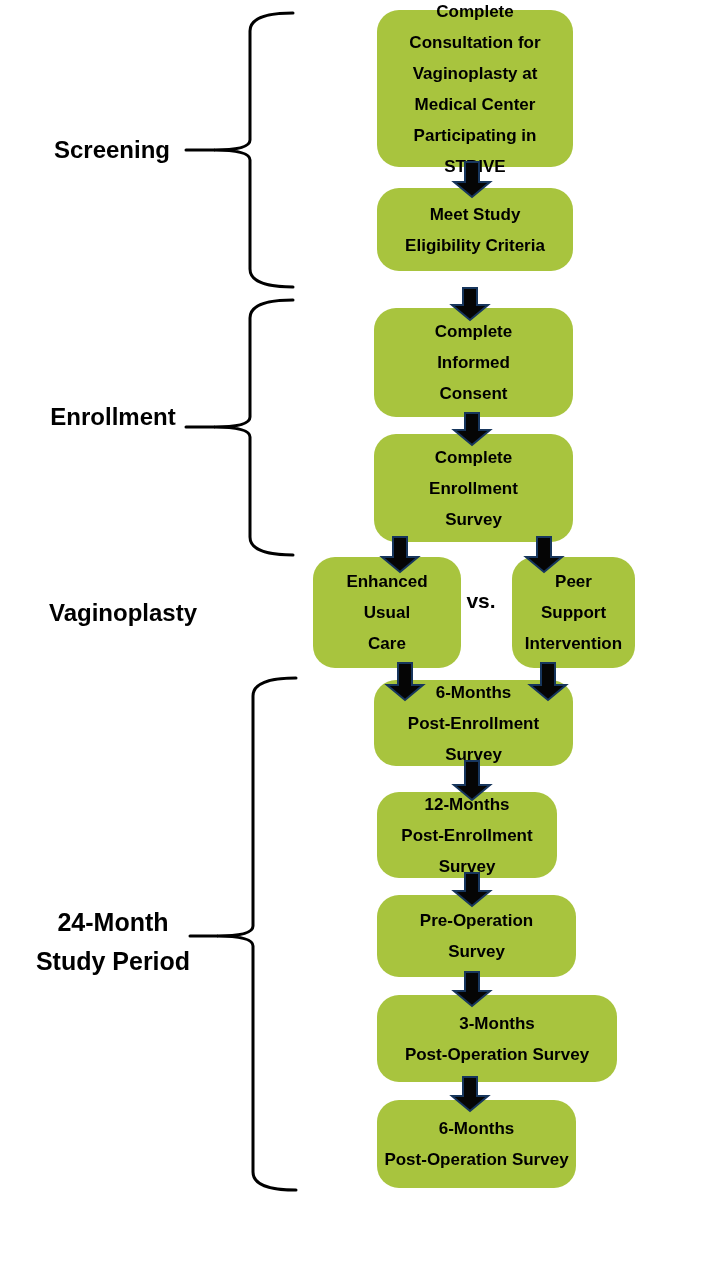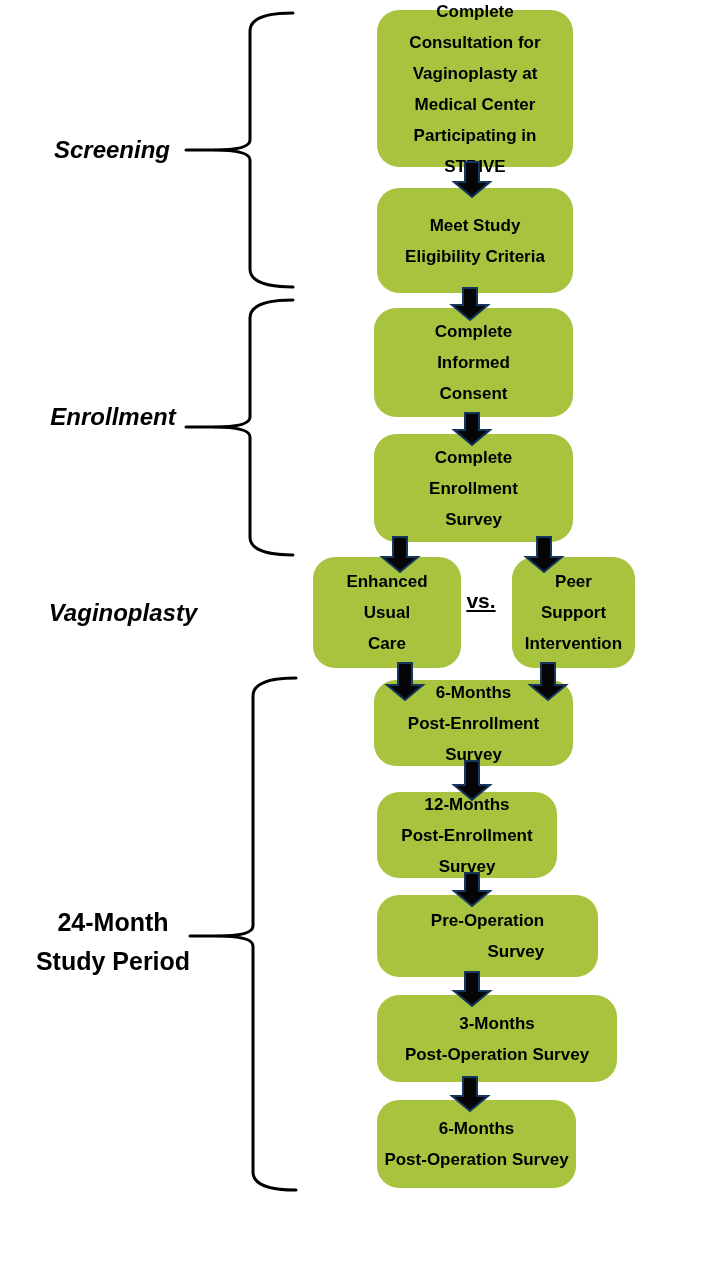--- a/index.html
+++ b/index.html
@@ -37,32 +37,31 @@
   }
   .stage-label {
     position: absolute;
     text-align: center;
     font-weight: bold;
     color: var(--line-color);
     white-space: pre-line;
     z-index: 2;
   }
   .lbl-24 { font-size: 25px; line-height: 39px; }
-  .lbl-std { font-size: 24px; line-height: 28px; font-style: italic; }
+  .lbl-std { font-size: 24px; line-height: 28px; }
   .vs {
     position: absolute;
     left: 455px;
     top: 589px;
     width: 52px;
     text-align: center;
     font-weight: bold;
     font-size: 21px;
     color: var(--box-text);
     z-index: 2;
-    text-decoration: underline;
   }
   svg.overlay {
     position: absolute;
     left: 0; top: 0;
     width: 720px; height: 1280px;
     pointer-events: none;
     z-index: 5;
   }
   .brace, .connector {
     fill: none;
@@ -89,41 +88,41 @@
 Study Period</div>
 
   <div class="vs">vs.</div>
 
   <div class="box" style="left:377px; top:10px;  width:196px; height:157px;">Complete
 Consultation for
 Vaginoplasty at
 Medical Center
 Participating in
 STRIVE</div>
-  <div class="box" style="left:377px; top:188px; width:196px; height:105px;">Meet Study
+  <div class="box" style="left:377px; top:188px; width:196px; height:83px;">Meet Study
 Eligibility Criteria</div>
   <div class="box" style="left:374px; top:308px; width:199px; height:109px;">Complete
 Informed
 Consent</div>
   <div class="box" style="left:374px; top:434px; width:199px; height:108px;">Complete
 Enrollment
 Survey</div>
   <div class="box" style="left:313px; top:557px; width:148px; height:111px;">Enhanced
 Usual
 Care</div>
   <div class="box" style="left:512px; top:557px; width:123px; height:111px;">Peer
 Support
 Intervention</div>
   <div class="box" style="left:374px; top:680px; width:199px; height:86px;">6-Months
 Post-Enrollment
 Survey</div>
   <div class="box" style="left:377px; top:792px; width:180px; height:86px;">12-Months
 Post-Enrollment
 Survey</div>
-  <div class="box" style="left:377px; top:895px; width:221px; height:82px;text-align:right;">Pre-Operation
+  <div class="box" style="left:377px; top:895px; width:199px; height:82px;">Pre-Operation
 Survey</div>
   <div class="box" style="left:377px; top:995px; width:240px; height:87px;">3-Months
 Post-Operation Survey</div>
   <div class="box" style="left:377px; top:1100px; width:199px; height:88px;">6-Months
 Post-Operation Survey</div>
 
   <svg class="overlay" viewBox="0 0 720 1280">
 
     <path class="brace" d="M 293 13 Q 250 13 250 31 L 250 140 Q 250 150 214 150 Q 250 150 250 160 L 250 269 Q 250 287 293 287"></path>
     <path class="brace" d="M 293 300 Q 250 300 250 318 L 250 417 Q 250 427 214 427 Q 250 427 250 437 L 250 537 Q 250 555 293 555"></path>

